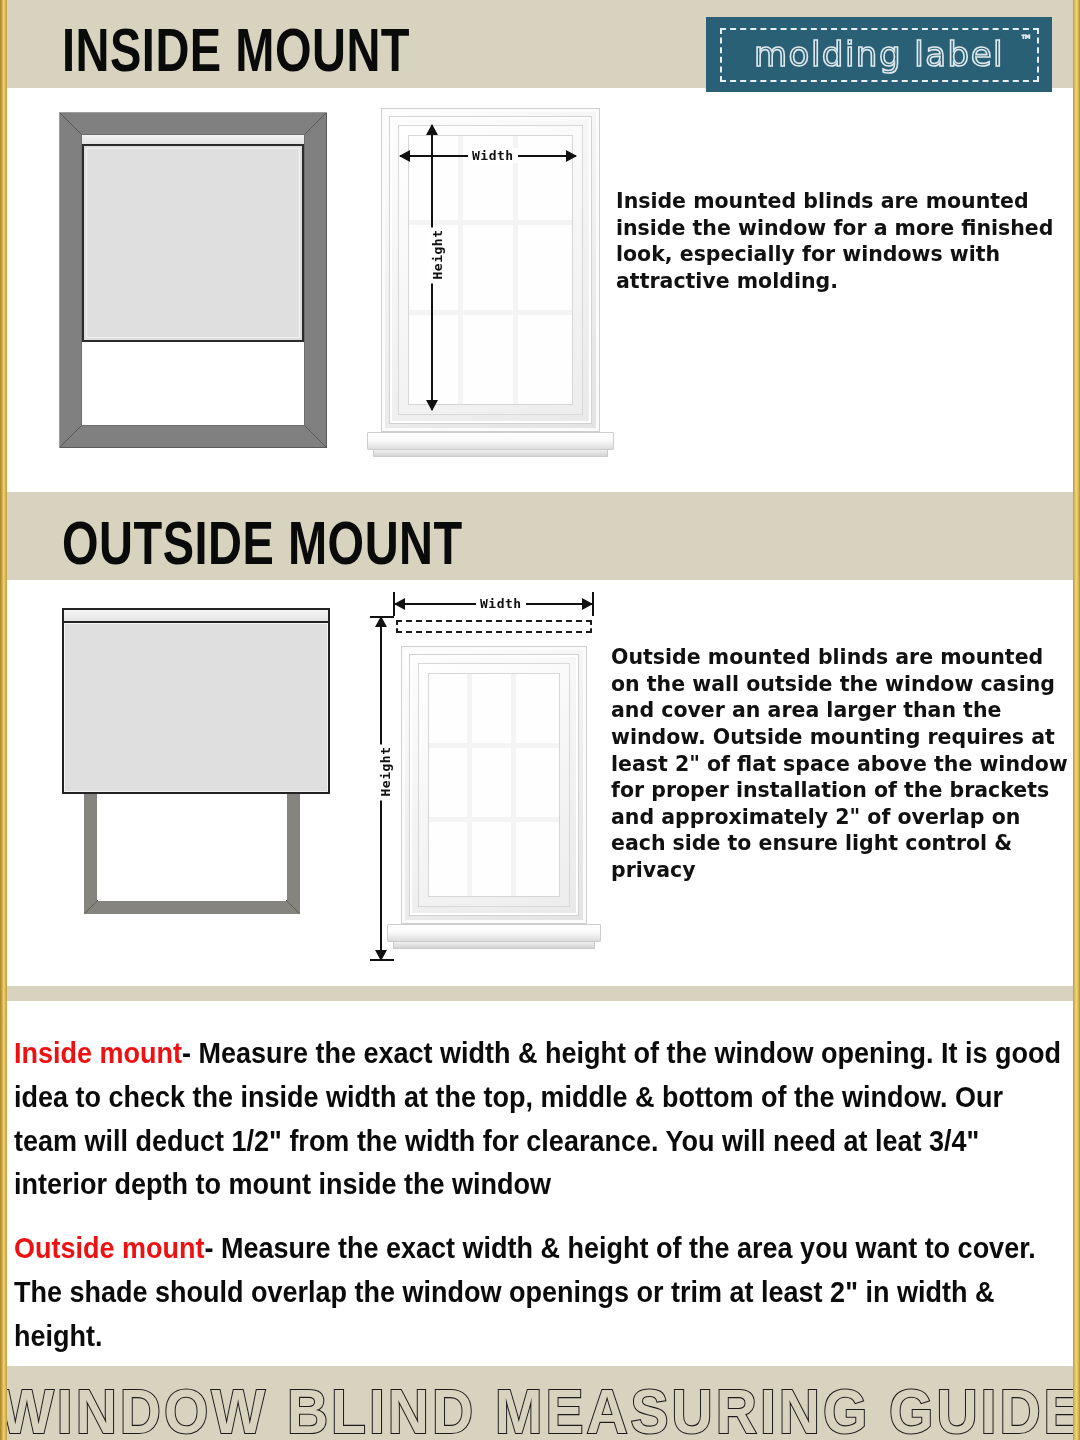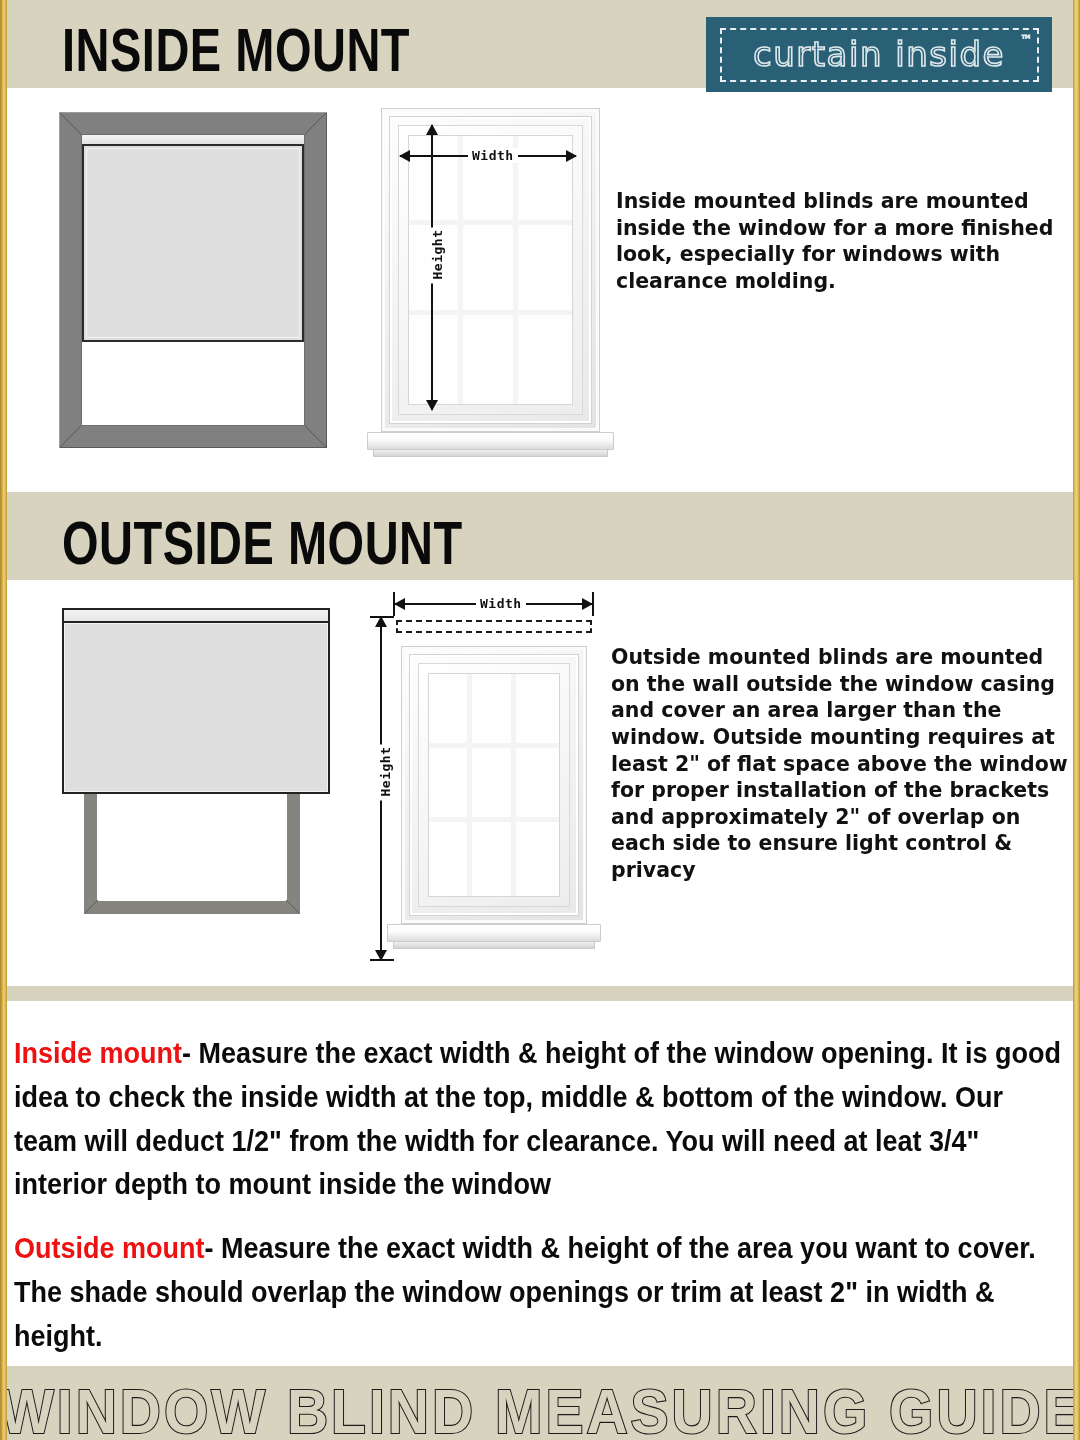--- a/index.html
+++ b/index.html
@@ -382,21 +382,21 @@
   <div class="band band-mid"></div>
   <div class="band band-thin"></div>
   <div class="band band-footer"></div>
 
   <div class="section-title title-inside">INSIDE MOUNT</div>
 
   <div class="section-title title-outside">OUTSIDE MOUNT</div>
 
   <div class="logo">
     <div class="logo-inner"></div>
-    <div class="logo-text">curtain inside</div>
+    <div class="logo-text">molding label</div>
     <div class="logo-tm">™</div>
   </div>
 
   <div class="fig imFrame">
     <div class="outer"></div>
     <div class="bevel-tl"></div>
     <svg width="268" height="336" style="position:absolute;left:0;top:0;">
       <line x1="1" y1="1" x2="23" y2="23" stroke="#5a5a5a" stroke-width="1"></line>
       <line x1="267" y1="1" x2="245" y2="23" stroke="#5a5a5a" stroke-width="1"></line>
       <line x1="1" y1="335" x2="23" y2="313" stroke="#5a5a5a" stroke-width="1"></line>
@@ -428,21 +428,21 @@
     <div class="sill"></div>
     <div class="sill2"></div>
   </div>
 
   <div class="arrow-h" style="left:400px; top:155px; width:176px;"></div>
   <div class="mlabel" style="left:468px; top:148px;">Width</div>
 
   <div class="arrow-v" style="left:431px; top:125px; height:285px;"></div>
   <div class="mlabel vert" style="left:409px; top:248px; width:48px; text-align:center;">Height</div>
 
-  <div class="desc desc-inside">Inside mounted blinds are mounted inside the window for a more finished look, especially for windows with clearance molding.</div>
+  <div class="desc desc-inside">Inside mounted blinds are mounted inside the window for a more finished look, especially for windows with attractive molding.</div>
 
   <div class="fig omFig">
     <div class="winframe"></div>
     <svg width="292" height="310" style="position:absolute;left:0;top:0;">
       <line x1="23" y1="7" x2="36" y2="20" stroke="#5a5a5a" stroke-width="1"></line>
       <line x1="237" y1="7" x2="224" y2="20" stroke="#5a5a5a" stroke-width="1"></line>
       <line x1="23" y1="305" x2="36" y2="292" stroke="#5a5a5a" stroke-width="1"></line>
       <line x1="237" y1="305" x2="224" y2="292" stroke="#5a5a5a" stroke-width="1"></line>
     </svg>
     <div class="shade">

